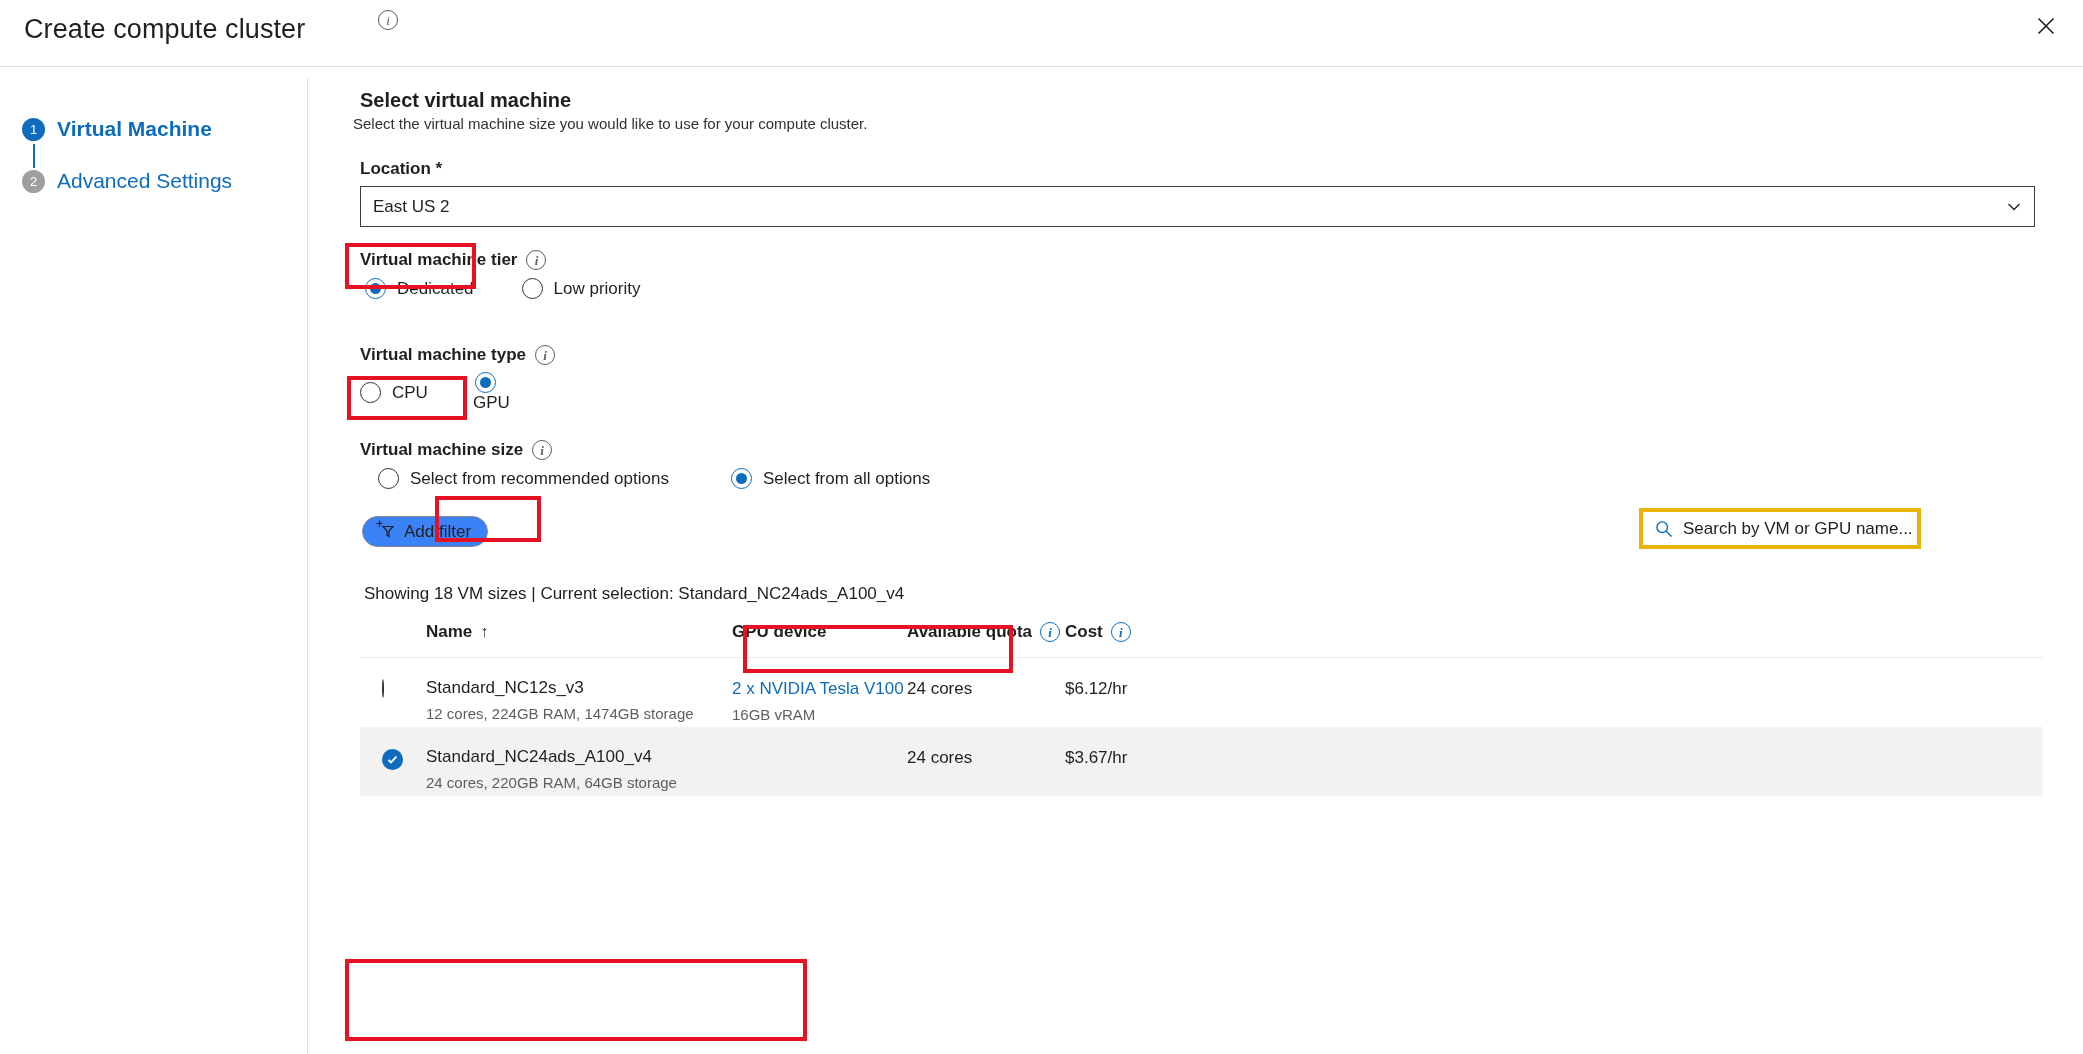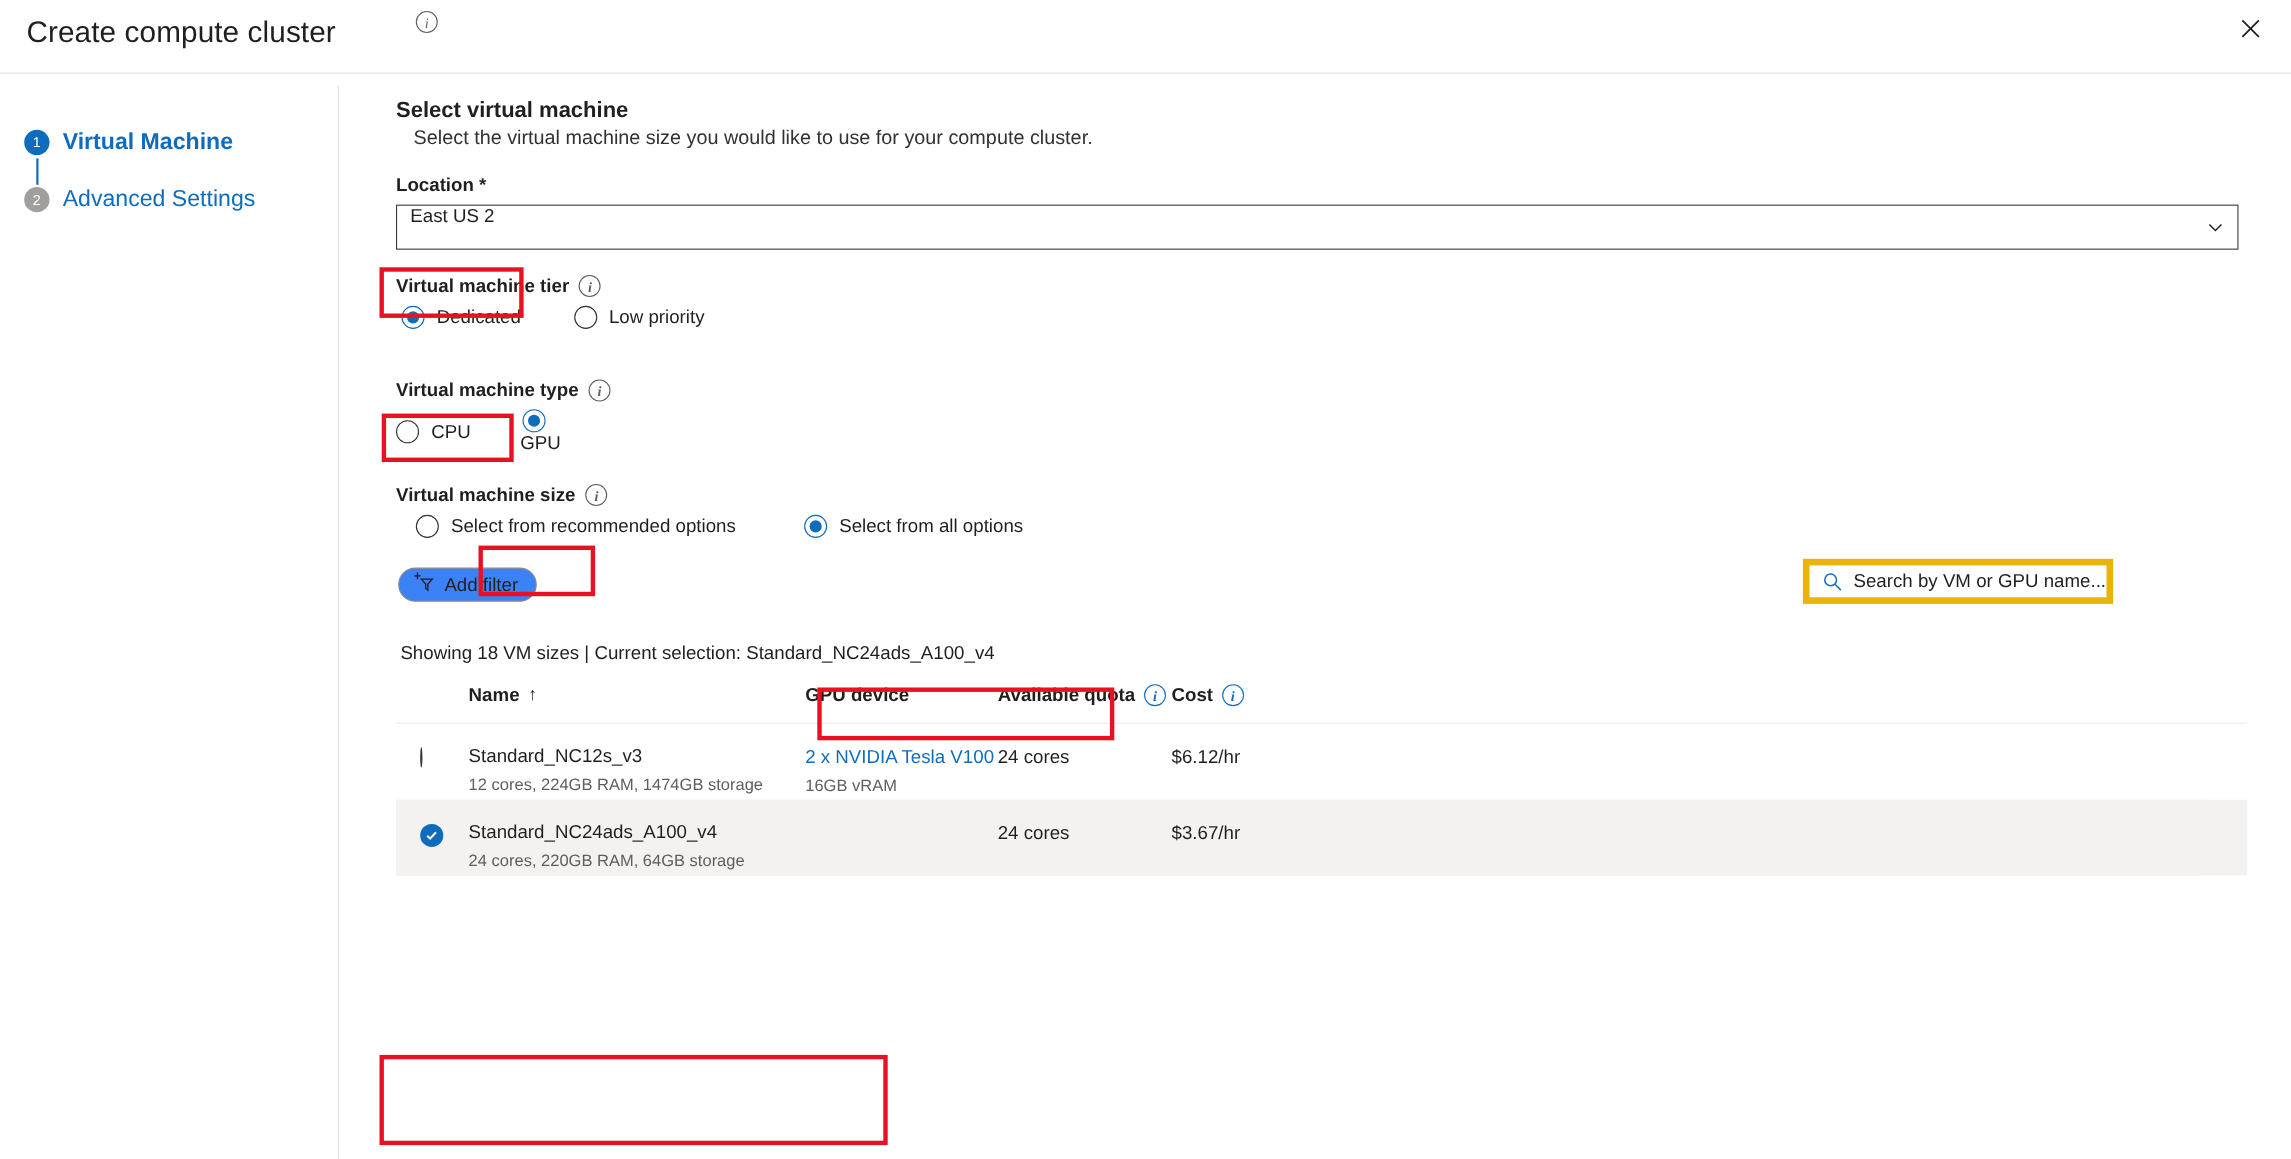--- a/index.html
+++ b/index.html
@@ -130,23 +130,23 @@
   .section-title {
     position: absolute;
     left: 51px;
     top: 11px;
     font-size: 20px;
     font-weight: 700;
     color: #201f1e;
   }
   .section-sub {
     position: absolute;
-    left: 67px;
+    left: 44px;
     top: 37px;
-    font-size: 18px;
+    font-size: 15px;
     color: #323130;
   }
 
   .field-label {
     position: absolute;
     font-size: 17px;
     font-weight: 700;
     color: #201f1e;
     display: flex;
     align-items: center;
@@ -158,20 +158,21 @@
   .dropdown {
     position: absolute;
     left: 51px;
     top: 108px;
     width: 1675px;
     height: 41px;
     border: 1px solid #3a3a38;
     background: #ffffff;
     box-sizing: border-box;
     display: flex;
+    align-items: center;
     cursor: pointer;
   }
   .dropdown-value {
     margin-left: 12px;
     font-size: 17px;
     color: #201f1e;
   }
   .dropdown-chevron {
     position: absolute;
     right: 12px;
@@ -246,21 +247,21 @@
     color: #201f1e;
     cursor: pointer;
     box-sizing: border-box;
   }
   .search-box {
     position: absolute;
     left: 1330px;
     top: 430px;
     width: 282px;
     height: 41px;
-    border: 6px solid #eab308;
+    border: 4px solid #eab308;
     background: #ffffff;
     box-sizing: border-box;
     display: flex;
     align-items: center;
     cursor: text;
   }
   .search-box .search-icon { margin-left: 12px; display: flex; }
   .search-placeholder {
     margin-left: 10px;
     font-size: 17px;

